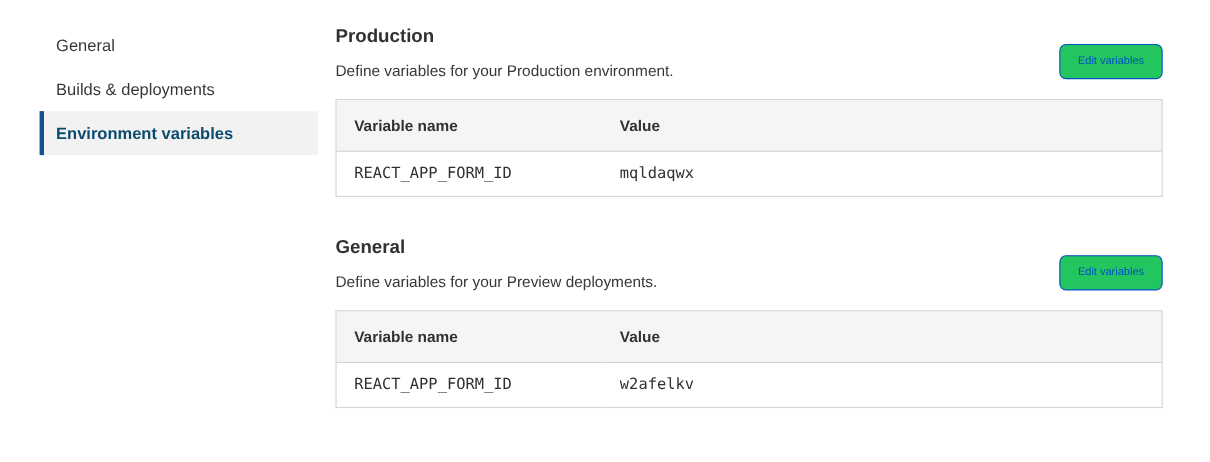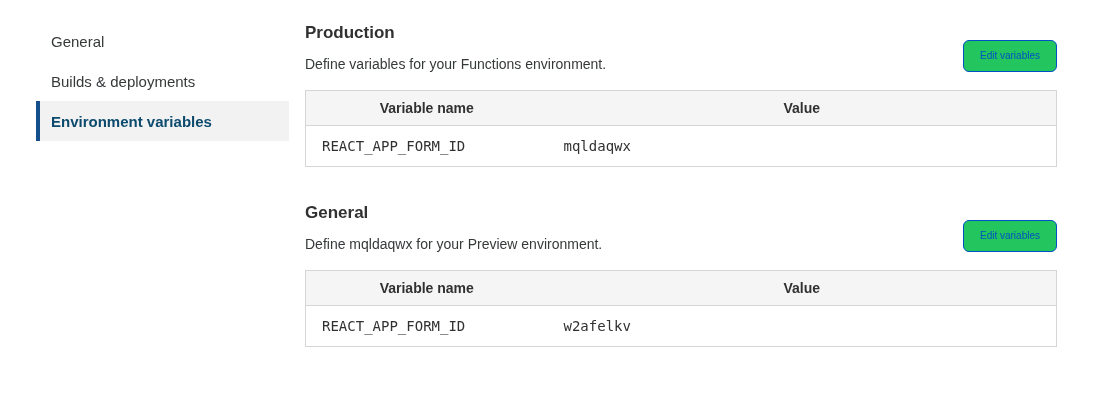--- a/index.html
+++ b/index.html
@@ -65,27 +65,27 @@
   
   table.var-table {
     width: 100%;
     border-collapse: collapse;
     border: 1px solid #d5d5d5;
     table-layout: fixed;
   }
   table.var-table col.col-name { width: 242px; }
   table.var-table th {
     background: #f5f5f5;
-    text-align: center;
+    text-align: left;
     font-size: 14px;
     font-weight: 700;
     color: #313131;
     padding: 8px 16px;
     border-bottom: 1px solid #d5d5d5;
-    height: 35px;
+    height: 47px;
   }
   table.var-table td {
     font-family: "DejaVu Sans Mono", "Liberation Mono", monospace;
     font-size: 14px;
     color: #313131;
     padding: 10px 16px;
     height: 41px;
     background: #ffffff;
   }
 </style>
@@ -99,21 +99,21 @@
     <div class="nav-item">Builds &amp; deployments</div>
     <div class="nav-item active">Environment variables</div>
   </nav>
 
   <main class="content">
 
     <section class="section">
       <div class="section-header">
         <div>
           <h2 class="section-title">Production</h2>
-          <p class="section-desc">Define variables for your Functions environment.</p>
+          <p class="section-desc">Define variables for your Production environment.</p>
         </div>
         <button class="btn-outline">Edit variables</button>
       </div>
       <table class="var-table">
         <colgroup>
             <col class="col-name">
             <col>
           </colgroup>
         <thead>
           <tr>
@@ -127,21 +127,21 @@
             <td>mqldaqwx</td>
           </tr>
         </tbody>
       </table>
     </section>
 
     <section class="section">
       <div class="section-header">
         <div>
           <h2 class="section-title">General</h2>
-          <p class="section-desc">Define mqldaqwx for your Preview environment.</p>
+          <p class="section-desc">Define variables for your Preview deployments.</p>
         </div>
         <button class="btn-outline">Edit variables</button>
       </div>
       <table class="var-table">
         <colgroup>
             <col class="col-name">
             <col>
           </colgroup>
         <thead>
           <tr>

